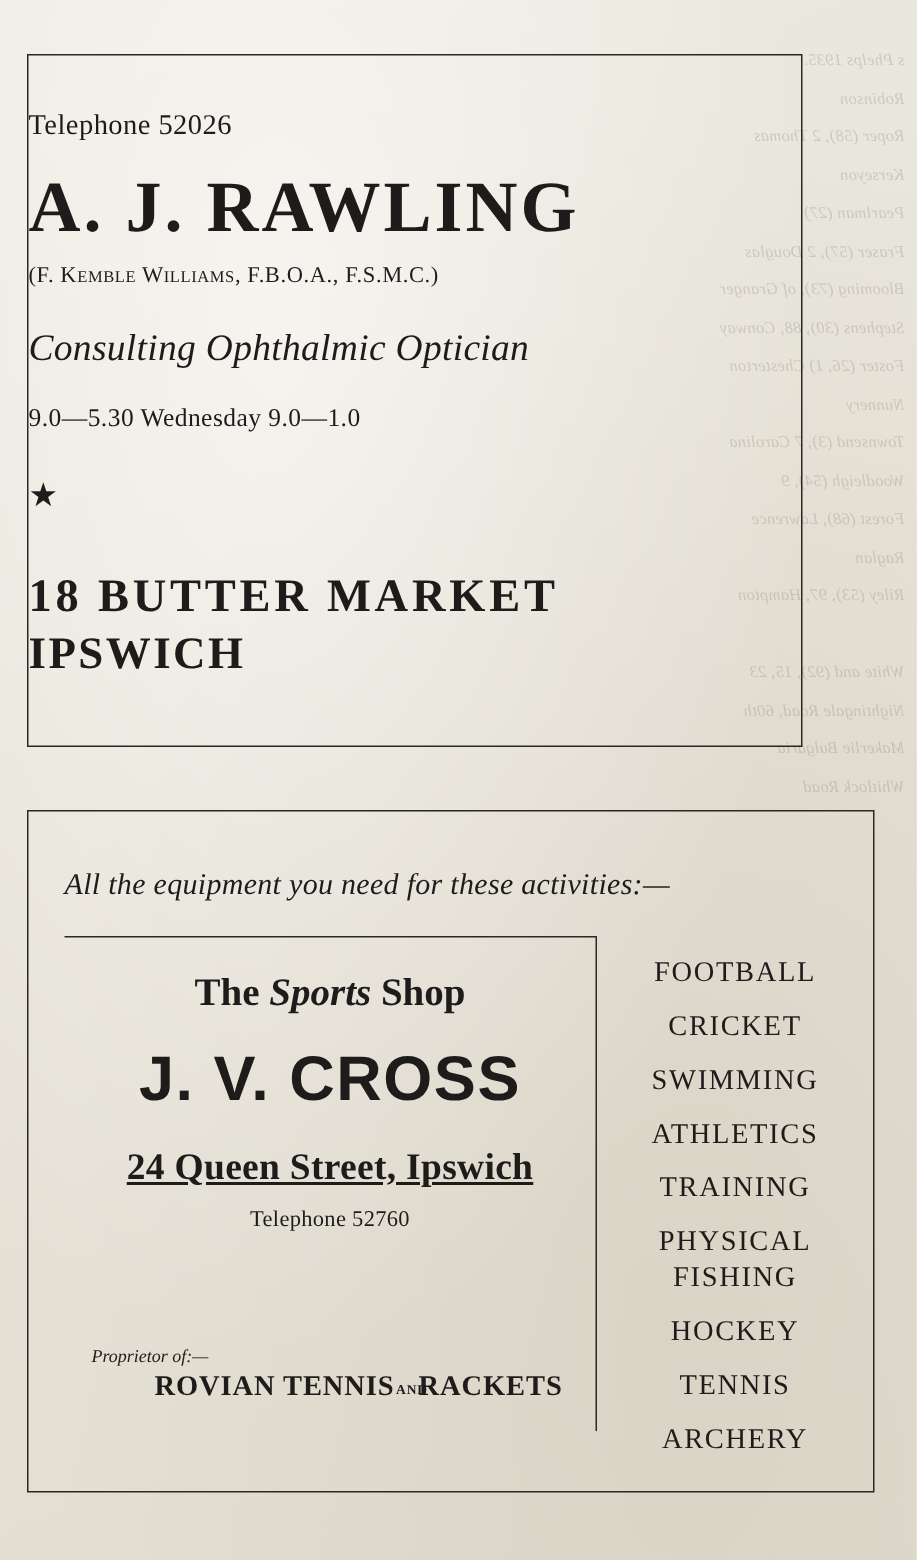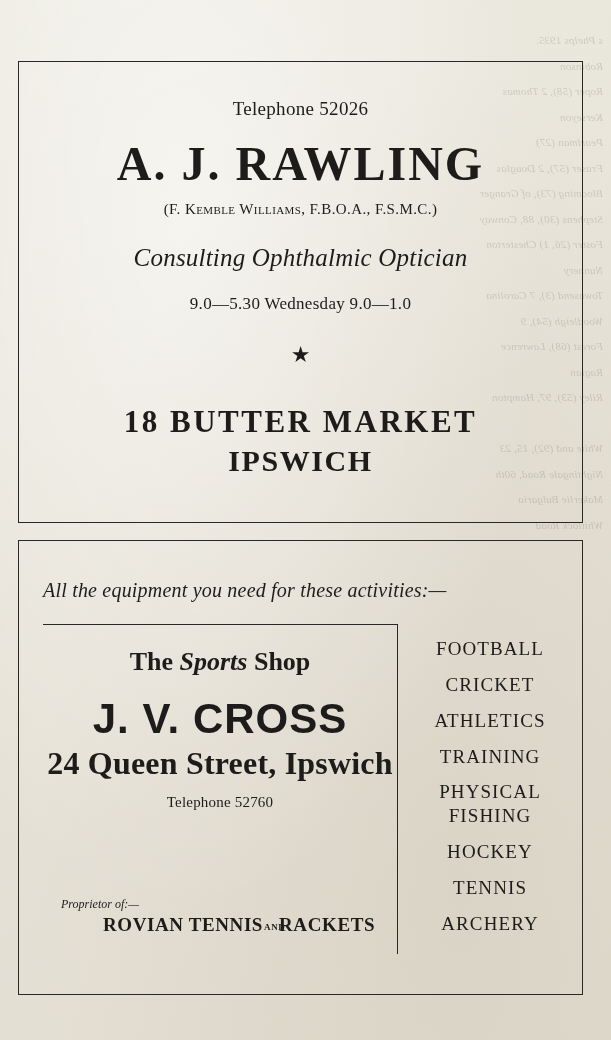--- a/index.html
+++ b/index.html
@@ -48,24 +48,23 @@
   .ad-box {
     position: absolute;
     border: 1.6px solid #2a2824;
     background: transparent;
     box-sizing: border-box;
   }
 
   #ad-optician {
     left: 18px;
     top: 36px;
-    width: 565px;
+    width: 517px;
     height: 462px;
-    text-align: center;
-    margin-top: 25px;
+    text-align: left;
   }
 
   .phone-top {
     margin-top: 36px;
     font-size: 19px;
     letter-spacing: 0.3px;
   }
 
   .name-big {
     margin-top: 16px;
@@ -165,24 +164,25 @@
 
   .jvcross {
     margin-top: 18px;
     font-size: 42px;
     font-weight: 700;
     letter-spacing: 1px;
     font-family: "Liberation Sans", sans-serif;
   }
 
   .street {
-    margin-top: 2px;
-    font-size: 32px;
-    font-weight: 700;
-    letter-spacing: 0.2px;
+    margin-top: 22px;
+    font-size: 25px;
+    font-weight: 700;
+    letter-spacing: 0.2px;
+    text-decoration: underline;
   }
 
   .phone-small {
     margin-top: 12px;
     font-size: 15px;
     font-weight: 400;
     letter-spacing: 0.2px;
   }
 
   .proprietor {
@@ -286,20 +286,21 @@
       <div class="proprietor">Proprietor of:—</div>
       <div class="rovian">
         <span>ROVIAN</span>
         <span>TENNIS</span><span class="frac"><b>AND</b><i></i></span><span>RACKETS</span>
       </div>
     </div>
 
     <div class="right-col">
       <div class="activity">FOOTBALL</div>
       <div class="activity">CRICKET</div>
+      <div class="activity">SWIMMING</div>
       <div class="activity">ATHLETICS</div>
       <div class="activity">TRAINING</div>
       <div class="activity two-line" style="margin-bottom:2px">PHYSICAL</div>
       <div class="activity">FISHING</div>
       <div class="activity">HOCKEY</div>
       <div class="activity">TENNIS</div>
       <div class="activity">ARCHERY</div>
     </div>
   </div>
 </div>

